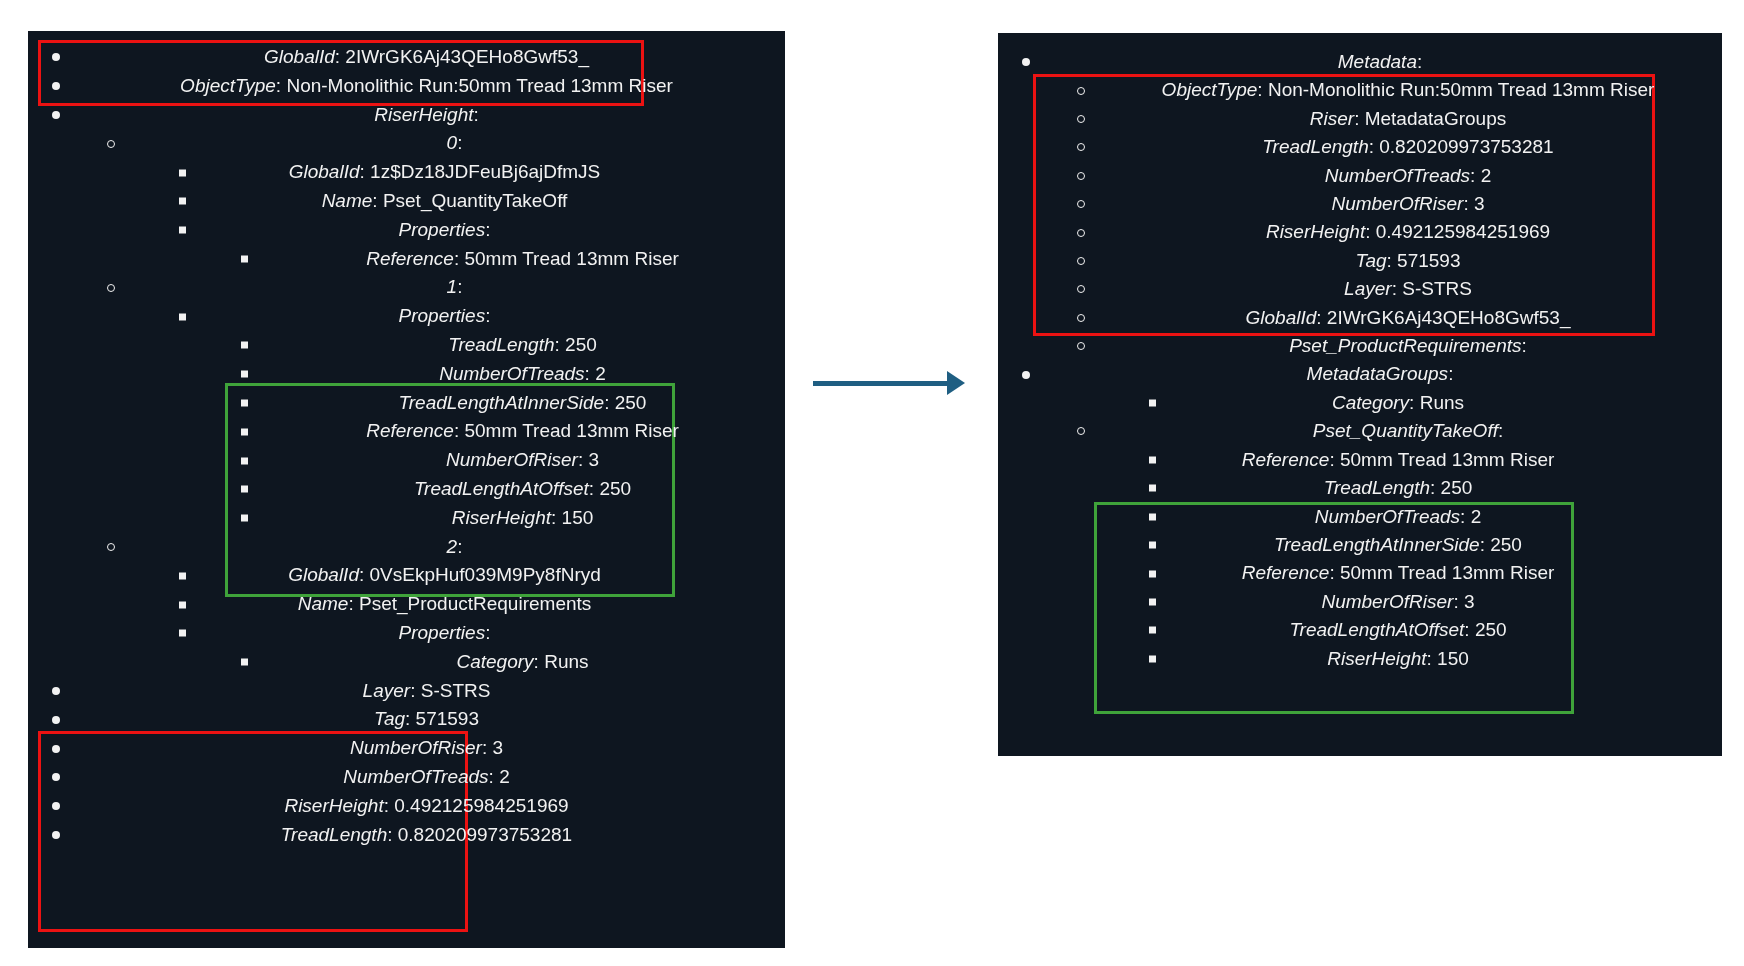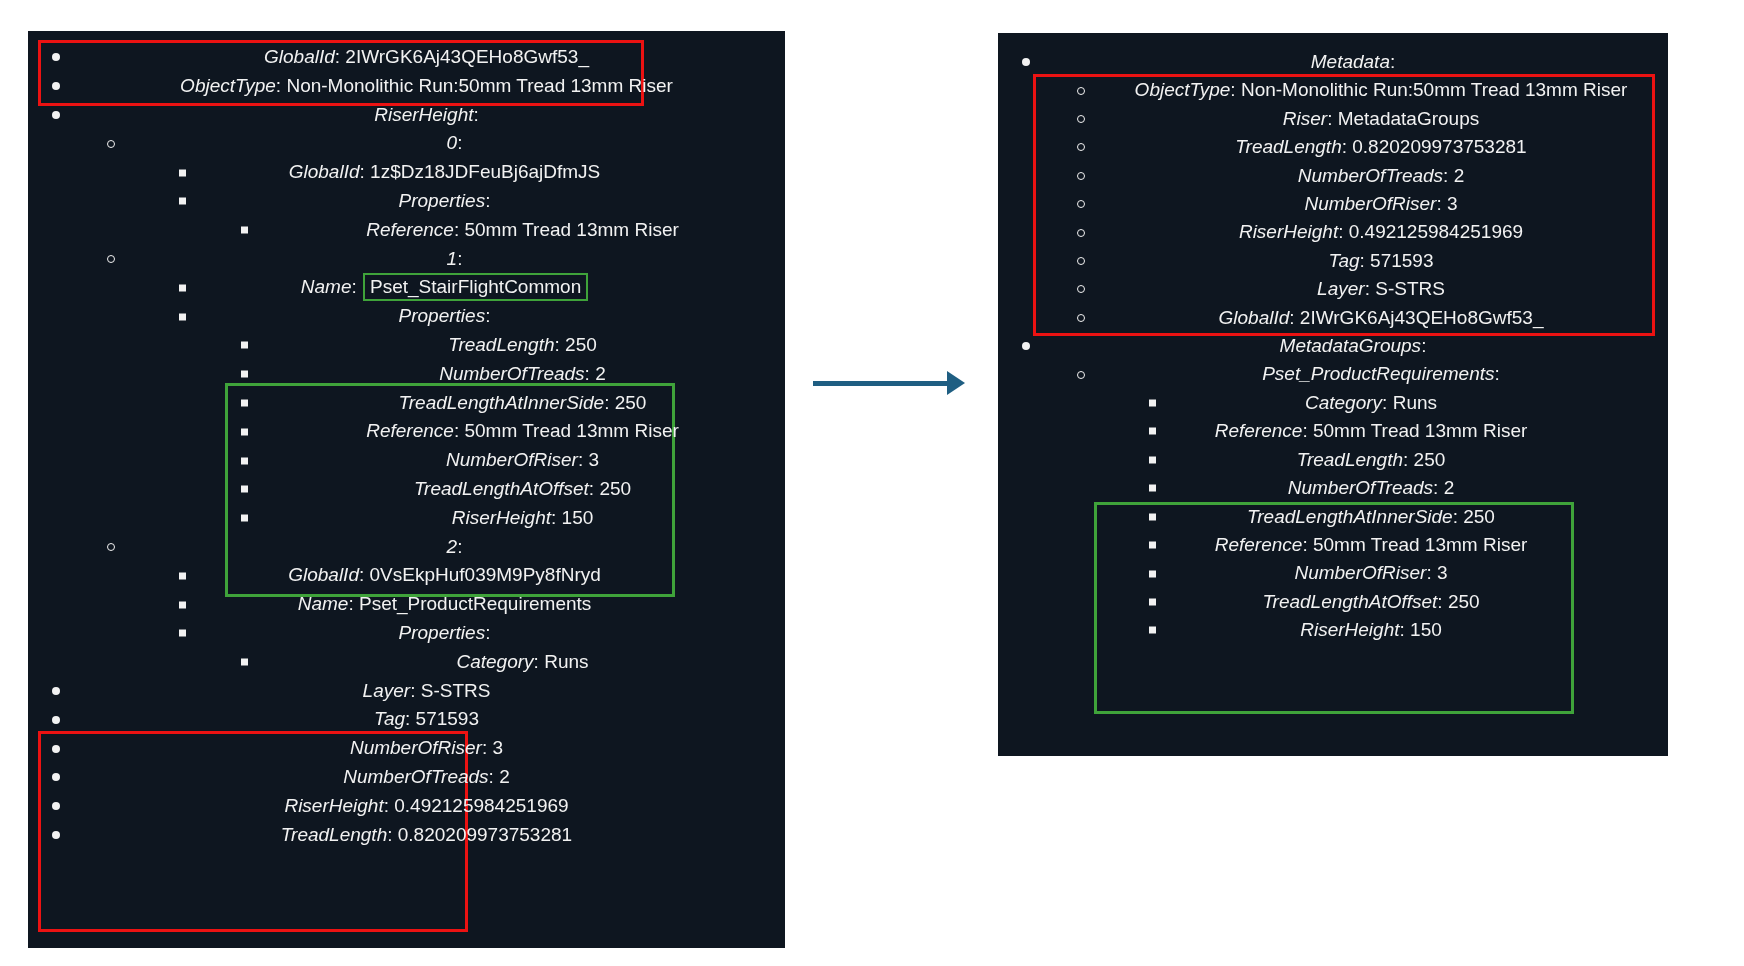--- a/index.html
+++ b/index.html
@@ -14,21 +14,21 @@
     color:var(--txt);
     position:relative;
     overflow:hidden;
   }
   .panel{
     position:absolute;
     background:var(--panel-bg);
     font-size:19px;
   }
   #left-panel{left:28px; top:31px; width:757px; height:917px; padding-top:12px;}
-  #right-panel{left:998px; top:33px; width:670px; height:723px; padding-top:15px;}
+  #right-panel{left:998px; top:33px; width:724px; height:723px; padding-top:15px;}
   #left-panel .row{line-height:28.8px;}
   #right-panel .row{line-height:28.4px;}
   .row{position:relative; white-space:pre;text-align:center;}
   .row.l1{padding-left:40px;}
   .row.l2{padding-left:96px;}
   .row.l3{padding-left:76px;}
   .row.l4{padding-left:232px;}
   .bullet{position:absolute; top:50%; transform:translateY(-50%);}
   .l1 .bullet{left:24px;}
   .l2 .bullet{left:79px;}
@@ -67,24 +67,24 @@
 
 <div class="panel" id="left-panel">
   <div class="obox red" id="lp-red-top"></div>
   <div class="obox green" id="lp-green-props"></div>
   <div class="obox red" id="lp-red-bottom"></div>
 <div class="row l1"><span class="bullet b-disc"></span><span><span class="lbl">GlobalId</span>: <span class="val">2IWrGK6Aj43QEHo8Gwf53_</span></span></div>
     <div class="row l1"><span class="bullet b-disc"></span><span><span class="lbl">ObjectType</span>: <span class="val">Non-Monolithic Run:50mm Tread 13mm Riser</span></span></div>
     <div class="row l1"><span class="bullet b-disc"></span><span><span class="lbl">RiserHeight</span>:</span></div>
     <div class="row l2"><span class="bullet b-circle"></span><span><span class="lbl">0</span>:</span></div>
     <div class="row l3"><span class="bullet b-square"></span><span><span class="lbl">GlobalId</span>: <span class="val">1z$Dz18JDFeuBj6ajDfmJS</span></span></div>
+    <div class="row l3"><span class="bullet b-square"></span><span><span class="lbl">Name</span>: <span class="val">Pset_QuantityTakeOff</span></span></div>
     <div class="row l3"><span class="bullet b-square"></span><span><span class="lbl">Properties</span>:</span></div>
     <div class="row l4"><span class="bullet b-square"></span><span><span class="lbl">Reference</span>: <span class="val">50mm Tread 13mm Riser</span></span></div>
     <div class="row l2"><span class="bullet b-circle"></span><span><span class="lbl">1</span>:</span></div>
-    <div class="row l3"><span class="bullet b-square"></span><span><span class="lbl">Name</span>: <span class="val inline-box-green">Pset_StairFlightCommon</span></span></div>
     <div class="row l3"><span class="bullet b-square"></span><span><span class="lbl">Properties</span>:</span></div>
     <div class="row l4"><span class="bullet b-square"></span><span><span class="lbl">TreadLength</span>: <span class="val">250</span></span></div>
     <div class="row l4"><span class="bullet b-square"></span><span><span class="lbl">NumberOfTreads</span>: <span class="val">2</span></span></div>
     <div class="row l4"><span class="bullet b-square"></span><span><span class="lbl">TreadLengthAtInnerSide</span>: <span class="val">250</span></span></div>
     <div class="row l4"><span class="bullet b-square"></span><span><span class="lbl">Reference</span>: <span class="val">50mm Tread 13mm Riser</span></span></div>
     <div class="row l4"><span class="bullet b-square"></span><span><span class="lbl">NumberOfRiser</span>: <span class="val">3</span></span></div>
     <div class="row l4"><span class="bullet b-square"></span><span><span class="lbl">TreadLengthAtOffset</span>: <span class="val">250</span></span></div>
     <div class="row l4"><span class="bullet b-square"></span><span><span class="lbl">RiserHeight</span>: <span class="val">150</span></span></div>
     <div class="row l2"><span class="bullet b-circle"></span><span><span class="lbl">2</span>:</span></div>
     <div class="row l3"><span class="bullet b-square"></span><span><span class="lbl">GlobalId</span>: <span class="val">0VsEkpHuf039M9Py8fNryd</span></span></div>
@@ -110,23 +110,24 @@
 <div class="row l1"><span class="bullet b-disc"></span><span><span class="lbl">Metadata</span>:</span></div>
     <div class="row l2"><span class="bullet b-circle"></span><span><span class="lbl">ObjectType</span>: <span class="val">Non-Monolithic Run:50mm Tread 13mm Riser</span></span></div>
     <div class="row l2"><span class="bullet b-circle"></span><span><span class="lbl">Riser</span>: <span class="val">MetadataGroups</span></span></div>
     <div class="row l2"><span class="bullet b-circle"></span><span><span class="lbl">TreadLength</span>: <span class="val">0.820209973753281</span></span></div>
     <div class="row l2"><span class="bullet b-circle"></span><span><span class="lbl">NumberOfTreads</span>: <span class="val">2</span></span></div>
     <div class="row l2"><span class="bullet b-circle"></span><span><span class="lbl">NumberOfRiser</span>: <span class="val">3</span></span></div>
     <div class="row l2"><span class="bullet b-circle"></span><span><span class="lbl">RiserHeight</span>: <span class="val">0.492125984251969</span></span></div>
     <div class="row l2"><span class="bullet b-circle"></span><span><span class="lbl">Tag</span>: <span class="val">571593</span></span></div>
     <div class="row l2"><span class="bullet b-circle"></span><span><span class="lbl">Layer</span>: <span class="val">S-STRS</span></span></div>
     <div class="row l2"><span class="bullet b-circle"></span><span><span class="lbl">GlobalId</span>: <span class="val">2IWrGK6Aj43QEHo8Gwf53_</span></span></div>
+    <div class="row l2"><span class="bullet b-circle"></span><span><span class="lbl">Pset_ProductRequirements</span>:</span></div>
     <div class="row l1"><span class="bullet b-disc"></span><span><span class="lbl">MetadataGroups</span>:</span></div>
-    <div class="row l2"><span class="bullet b-circle"></span><span><span class="lbl">Pset_ProductRequirements</span>:</span></div>
     <div class="row l3"><span class="bullet b-square"></span><span><span class="lbl">Category</span>: <span class="val">Runs</span></span></div>
+    <div class="row l2"><span class="bullet b-circle"></span><span><span class="lbl">Pset_QuantityTakeOff</span>:</span></div>
     <div class="row l3"><span class="bullet b-square"></span><span><span class="lbl">Reference</span>: <span class="val">50mm Tread 13mm Riser</span></span></div>
     <div class="row l3"><span class="bullet b-square"></span><span><span class="lbl">TreadLength</span>: <span class="val">250</span></span></div>
     <div class="row l3"><span class="bullet b-square"></span><span><span class="lbl">NumberOfTreads</span>: <span class="val">2</span></span></div>
     <div class="row l3"><span class="bullet b-square"></span><span><span class="lbl">TreadLengthAtInnerSide</span>: <span class="val">250</span></span></div>
     <div class="row l3"><span class="bullet b-square"></span><span><span class="lbl">Reference</span>: <span class="val">50mm Tread 13mm Riser</span></span></div>
     <div class="row l3"><span class="bullet b-square"></span><span><span class="lbl">NumberOfRiser</span>: <span class="val">3</span></span></div>
     <div class="row l3"><span class="bullet b-square"></span><span><span class="lbl">TreadLengthAtOffset</span>: <span class="val">250</span></span></div>
     <div class="row l3"><span class="bullet b-square"></span><span><span class="lbl">RiserHeight</span>: <span class="val">150</span></span></div>
   </div>
 

